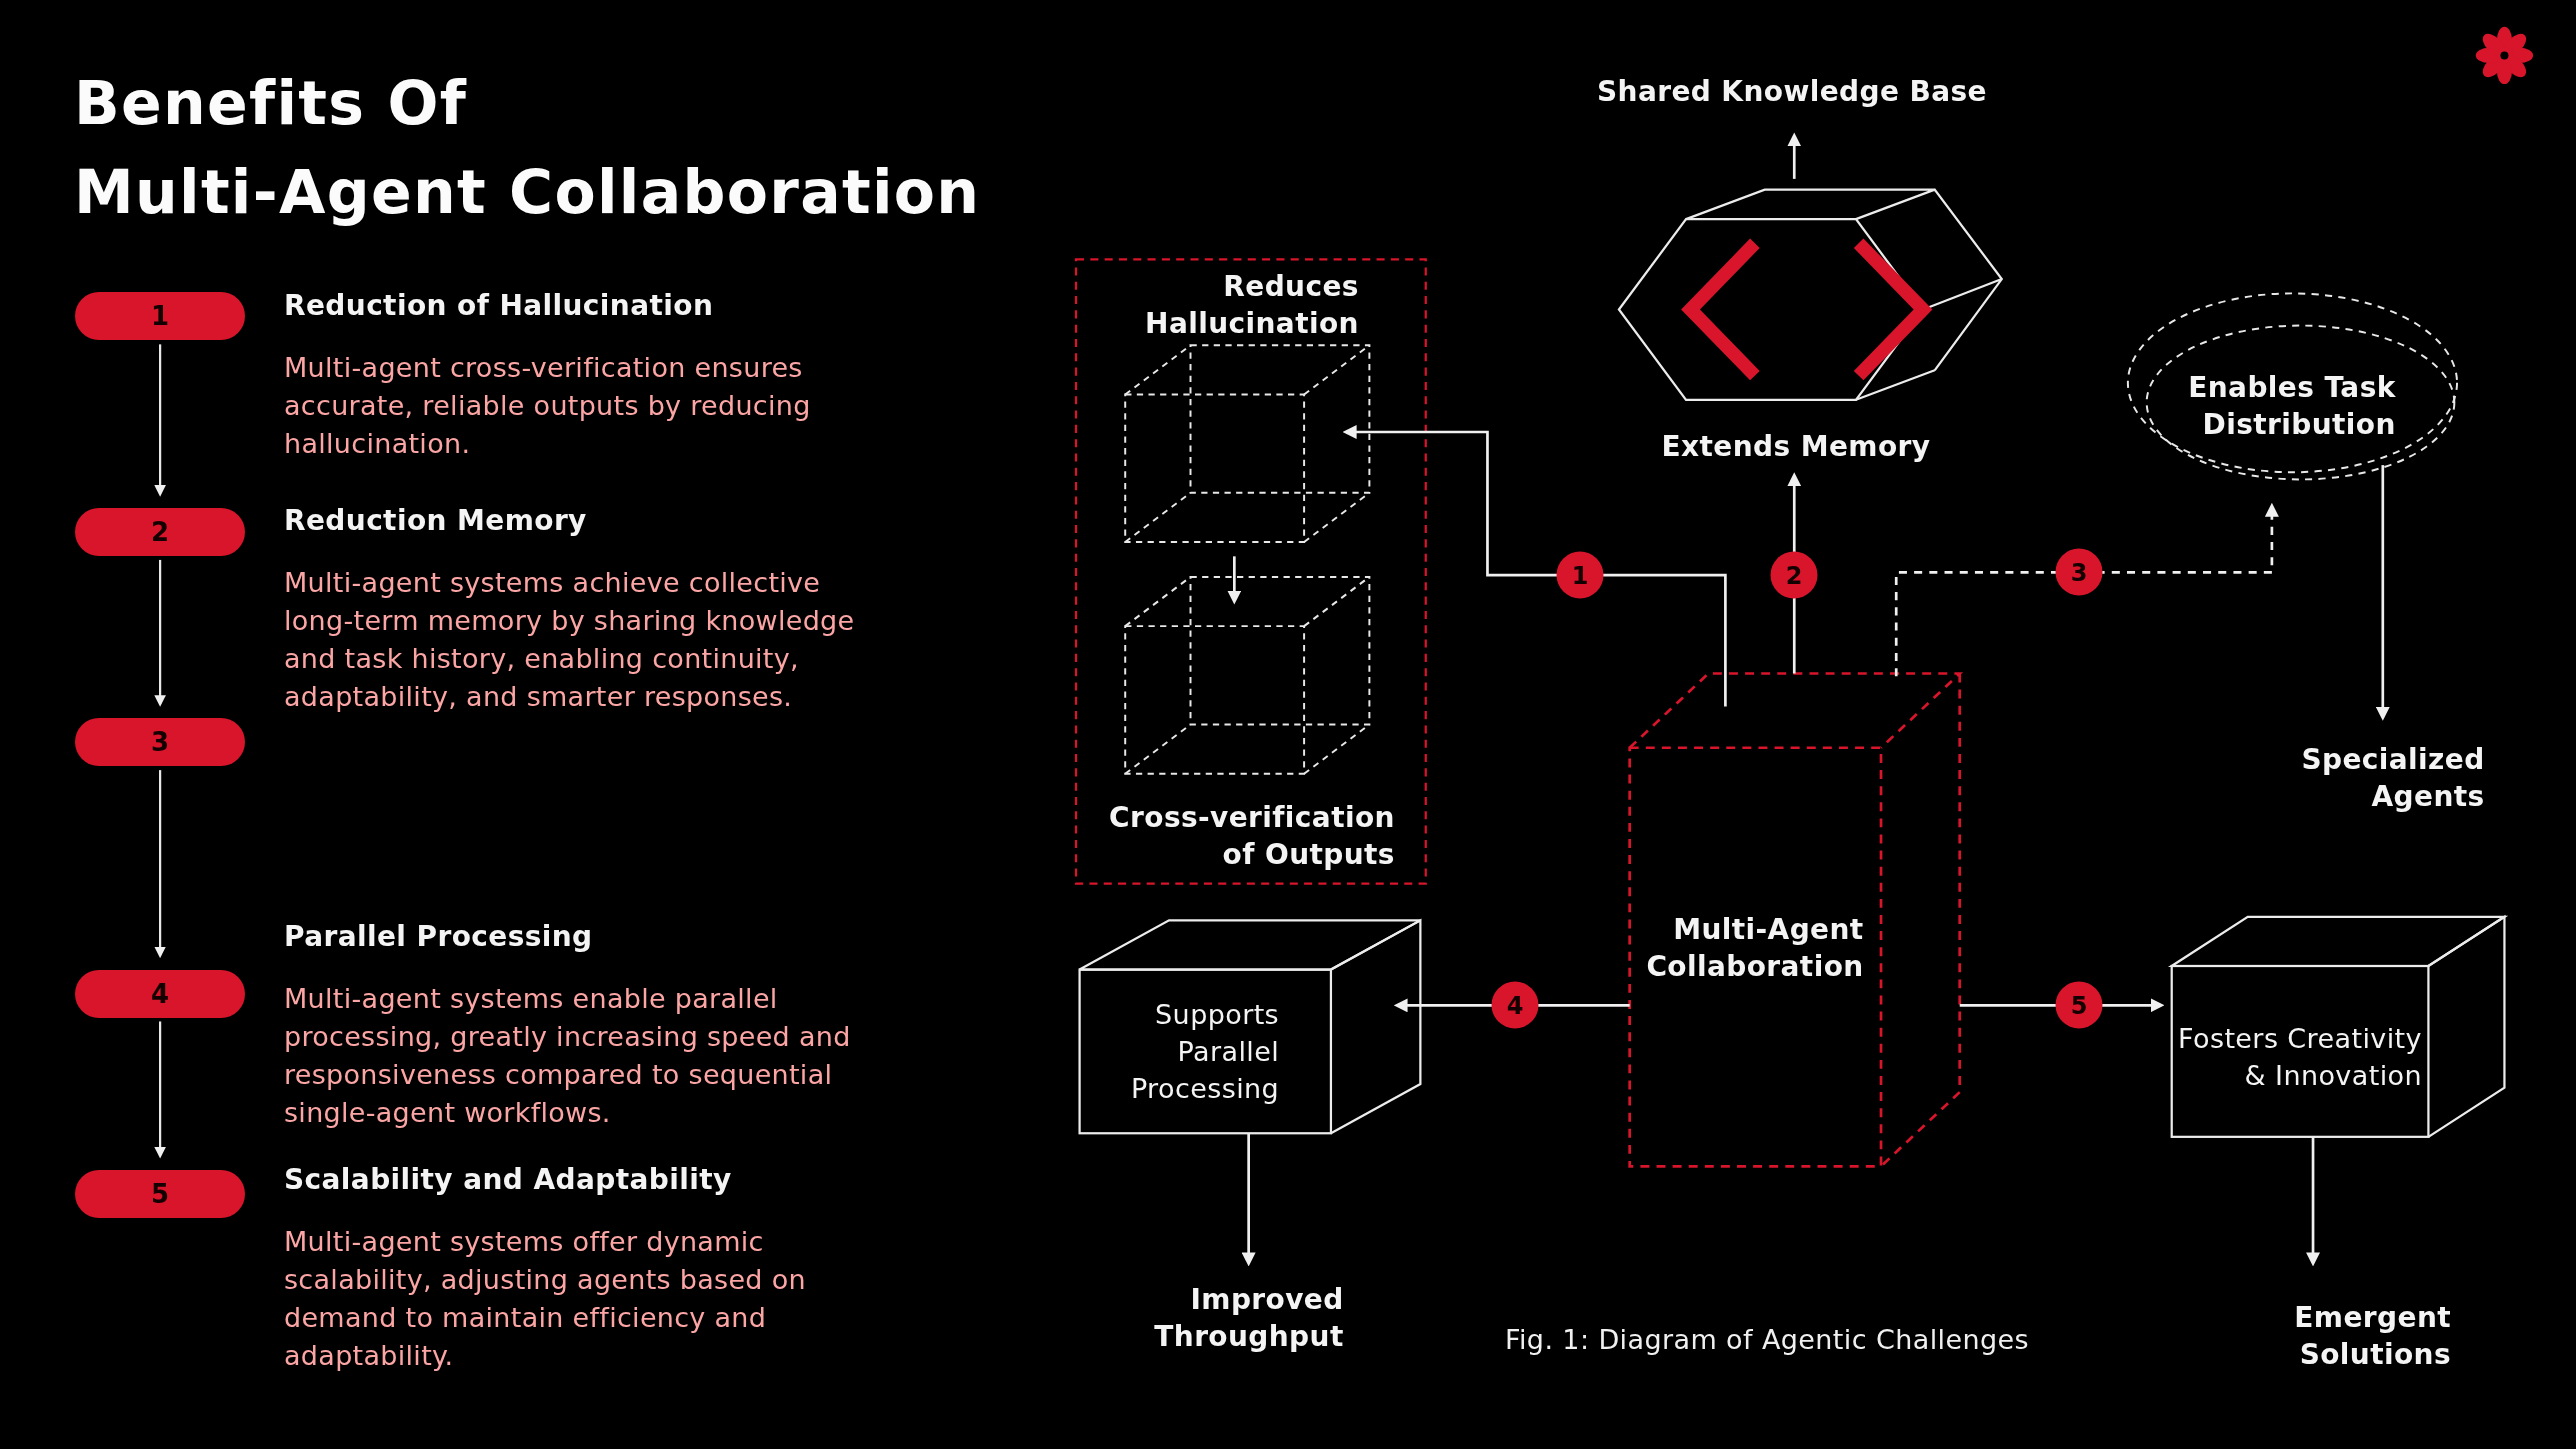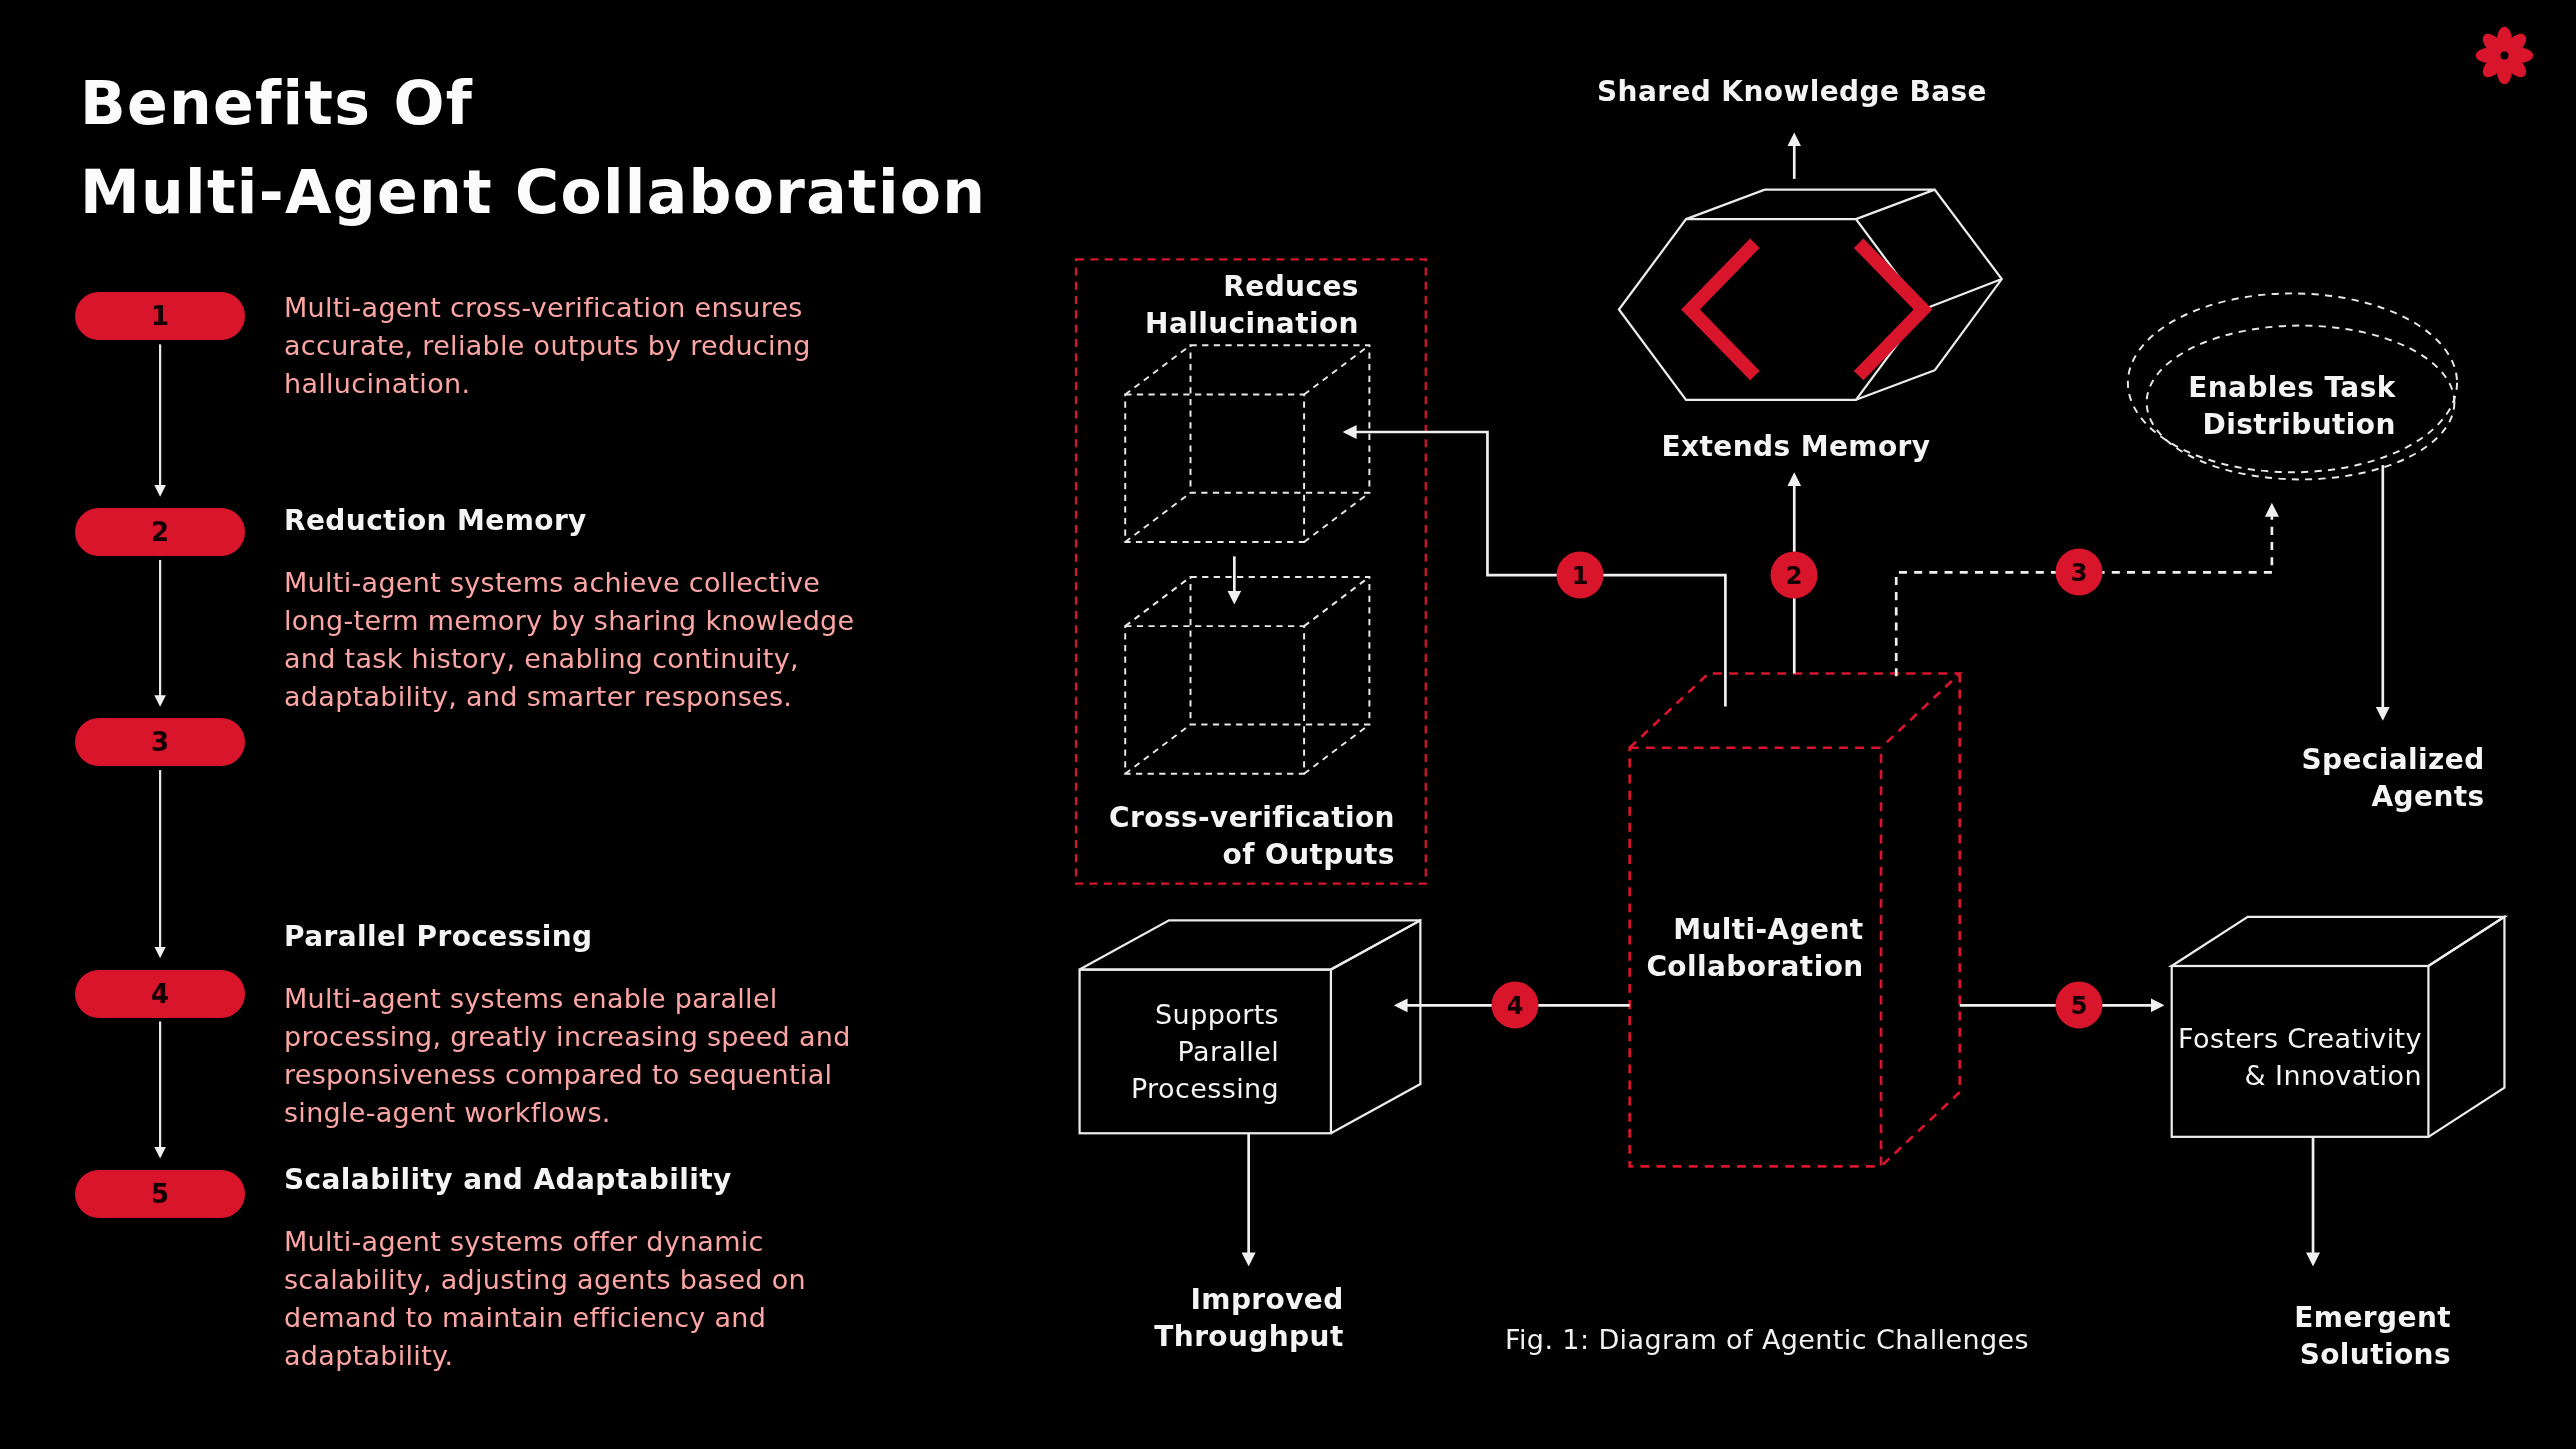--- a/index.html
+++ b/index.html
@@ -5,21 +5,21 @@
   * { box-sizing: border-box; }
   html, body { margin: 0; padding: 0; background: #000; }
   .stage {
     position: relative; width: 2576px; height: 1449px; overflow: hidden;
     background: #000;
     font-family: "DejaVu Sans", "Liberation Sans", sans-serif;
     color: #f4f4f4;
   }
   .layer { position: absolute; left: 0; top: 0; }
   .title {
-    position: absolute; left: 80px; top: 59px;
+    position: absolute; left: 74px; top: 59px;
     font-size: 60px; font-weight: 700; letter-spacing: 1.3px;
     line-height: 89px; color: #fbfbfb;
   }
   .badge {
     position: absolute; left: 75px; width: 170px; height: 48px;
     background: #d8152b; border-radius: 24px;
     display: flex; align-items: center; justify-content: center;
     font-size: 26px; font-weight: 700; color: #140000;
   }
   .benefit { position: absolute; left: 284px; width: 581px; }
@@ -160,20 +160,21 @@
       <span>3</span>
     </div>
   <div class="badge" style="top:970px">
       <span>4</span>
     </div>
   <div class="badge" style="top:1170px">
       <span>5</span>
     </div>
 
   <div class="benefit" style="top:289px">
+    <div class="bh">Reduction of Hallucination</div>
     <div class="bb">Multi-agent cross-verification ensures accurate, reliable outputs by reducing hallucination.</div>
   </div>
   <div class="benefit" style="top:504px">
     <div class="bh">Reduction Memory</div>
     <div class="bb">Multi-agent systems achieve collective long-term memory by sharing knowledge and task history, enabling continuity, adaptability, and smarter responses.</div>
   </div>
   <div class="benefit" style="top:920px">
     <div class="bh">Parallel Processing</div>
     <div class="bb">Multi-agent systems enable parallel processing, greatly increasing speed and responsiveness compared to sequential single-agent workflows.</div>
   </div>

